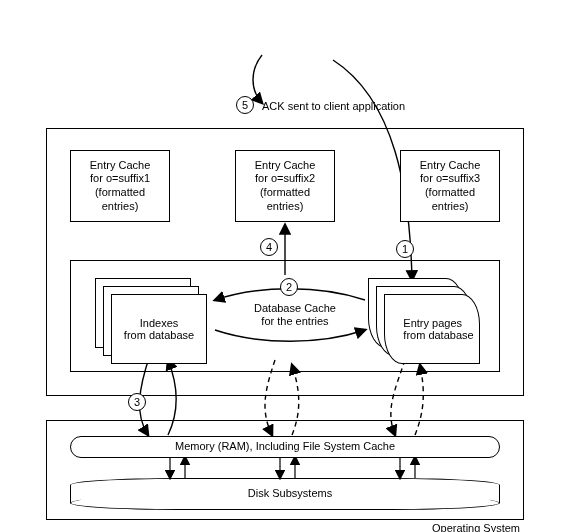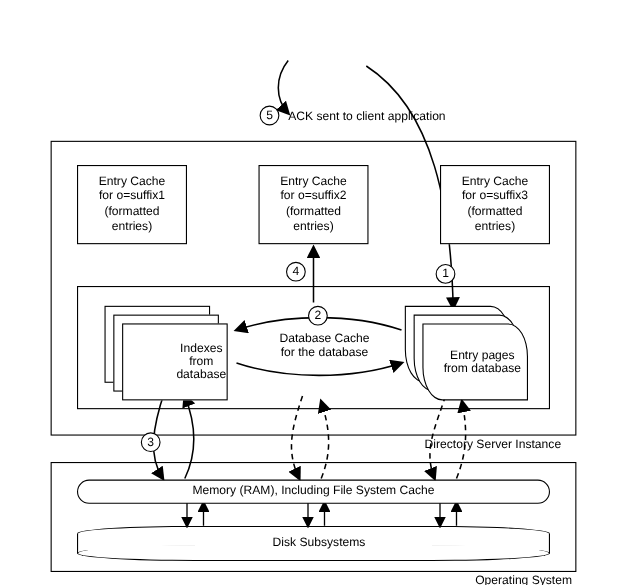--- a/index.html
+++ b/index.html
@@ -113,21 +113,20 @@
     <path d="M 400 457 L 400 478" fill="none" stroke="#000" stroke-width="1.2" marker-end="url(#ah)"></path>
     <path d="M 415 478 L 415 457" fill="none" stroke="#000" stroke-width="1.2" marker-end="url(#ah)"></path>
 
     <path d="M 285 275 C 285 255, 285 245, 285 225" fill="none" stroke="#000" stroke-width="1.4" marker-end="url(#ah)"></path>
 
     <path d="M 262 55 C 250 70, 250 90, 262 103" fill="none" stroke="#000" stroke-width="1.4" marker-end="url(#ah)"></path>
   </svg>
 
 
   <div class="container" style="left:46px; top:128px; width:478px; height:268px;"></div>
-  <div class="label" style="left:386px; top:398px;">Directory Server Instance</div>
 
   <div class="box" style="left:70px; top:150px; width:100px; height:72px;">
     <div>
       <span>Entry Cache</span><br>
       <span>for o=suffix1</span><br>
       <span>(formatted</span><br>
       <span>entries)</span>
     </div>
   </div>
   <div class="box" style="left:235px; top:150px; width:100px; height:72px;">
@@ -145,37 +144,37 @@
       <span>(formatted</span><br>
       <span>entries)</span>
     </div>
   </div>
 
   <div class="container" style="left:70px; top:260px; width:430px; height:112px;"></div>
 
   <div class="page-stack" style="left:95px; top:278px;">
     <div class="page index-page" style="left:0; top:0;"></div>
     <div class="page index-page" style="left:8px; top:8px;"></div>
-    <div class="page index-page" style="left:16px; top:16px; display:flex; align-items:center; justify-content:center; text-align:center;padding-left:48px;">
+    <div class="page index-page" style="left:16px; top:16px; display:flex; align-items:center; justify-content:center; text-align:center;">
       <div>
         <span>Indexes</span><br>
         <span>from database</span>
       </div>
     </div>
   </div>
 
   <div class="label" style="left:245px; top:302px; text-align:center; white-space:normal; width:100px;">
     <span>Database Cache</span><br>
-    <span>for the database</span>
+    <span>for the entries</span>
   </div>
 
   <div class="page-stack" style="left:368px; top:278px;">
     <div class="page entry-page" style="left:0; top:0;"></div>
     <div class="page entry-page" style="left:8px; top:8px;"></div>
-    <div class="page entry-page" style="left:16px; top:16px; display:flex; align-items:center; justify-content:center; text-align:center;padding-left:13px;">
+    <div class="page entry-page" style="left:16px; top:16px; display:flex; align-items:center; justify-content:center; text-align:left;padding-left:13px;">
       <div>
         <span>Entry pages</span><br>
         <span>from database</span>
       </div>
     </div>
   </div>
 
   <div class="container" style="left:46px; top:420px; width:478px; height:100px;"></div>
   <div class="label" style="left:432px; top:522px;">Operating System</div>
 

